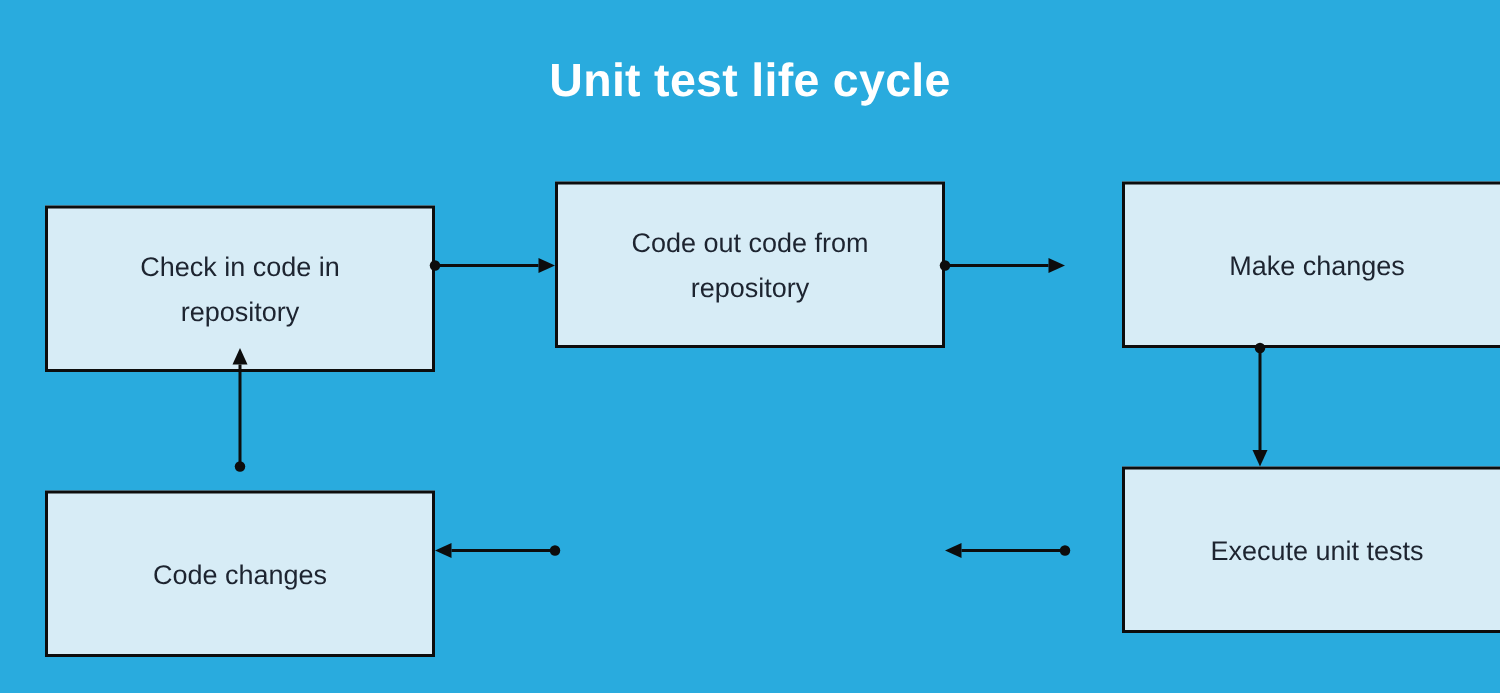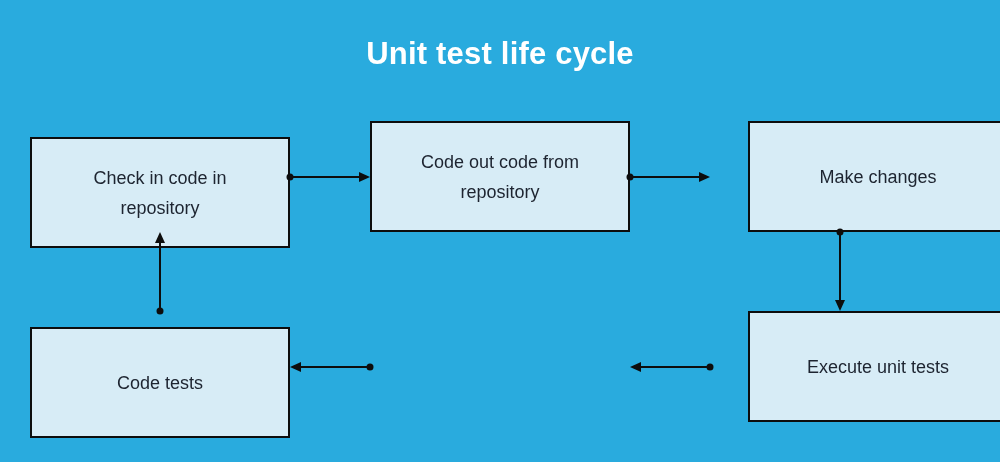--- a/index.html
+++ b/index.html
@@ -80,21 +80,21 @@
   </div>
   <div class="node r1 c2">
     <span class="node-label">Code out code from
 repository</span>
   </div>
   <div class="node r1 c3">
     <span class="node-label">Make changes</span>
   </div>
 
   <div class="node r2 c1">
-    <span class="node-label">Code tests</span>
+    <span class="node-label">Code changes</span>
   </div>
   <div class="node r2 c3">
     <span class="node-label">Execute unit tests</span>
   </div>
 
   <svg class="arrows" viewBox="0 0 1000 462" xmlns="http://www.w3.org/2000/svg">
     <g>
       <circle cx="290" cy="177" r="3.5"></circle>
       <line x1="290" y1="177" x2="359" y2="177"></line>
       <polygon points="359,172 370,177 359,182"></polygon>

